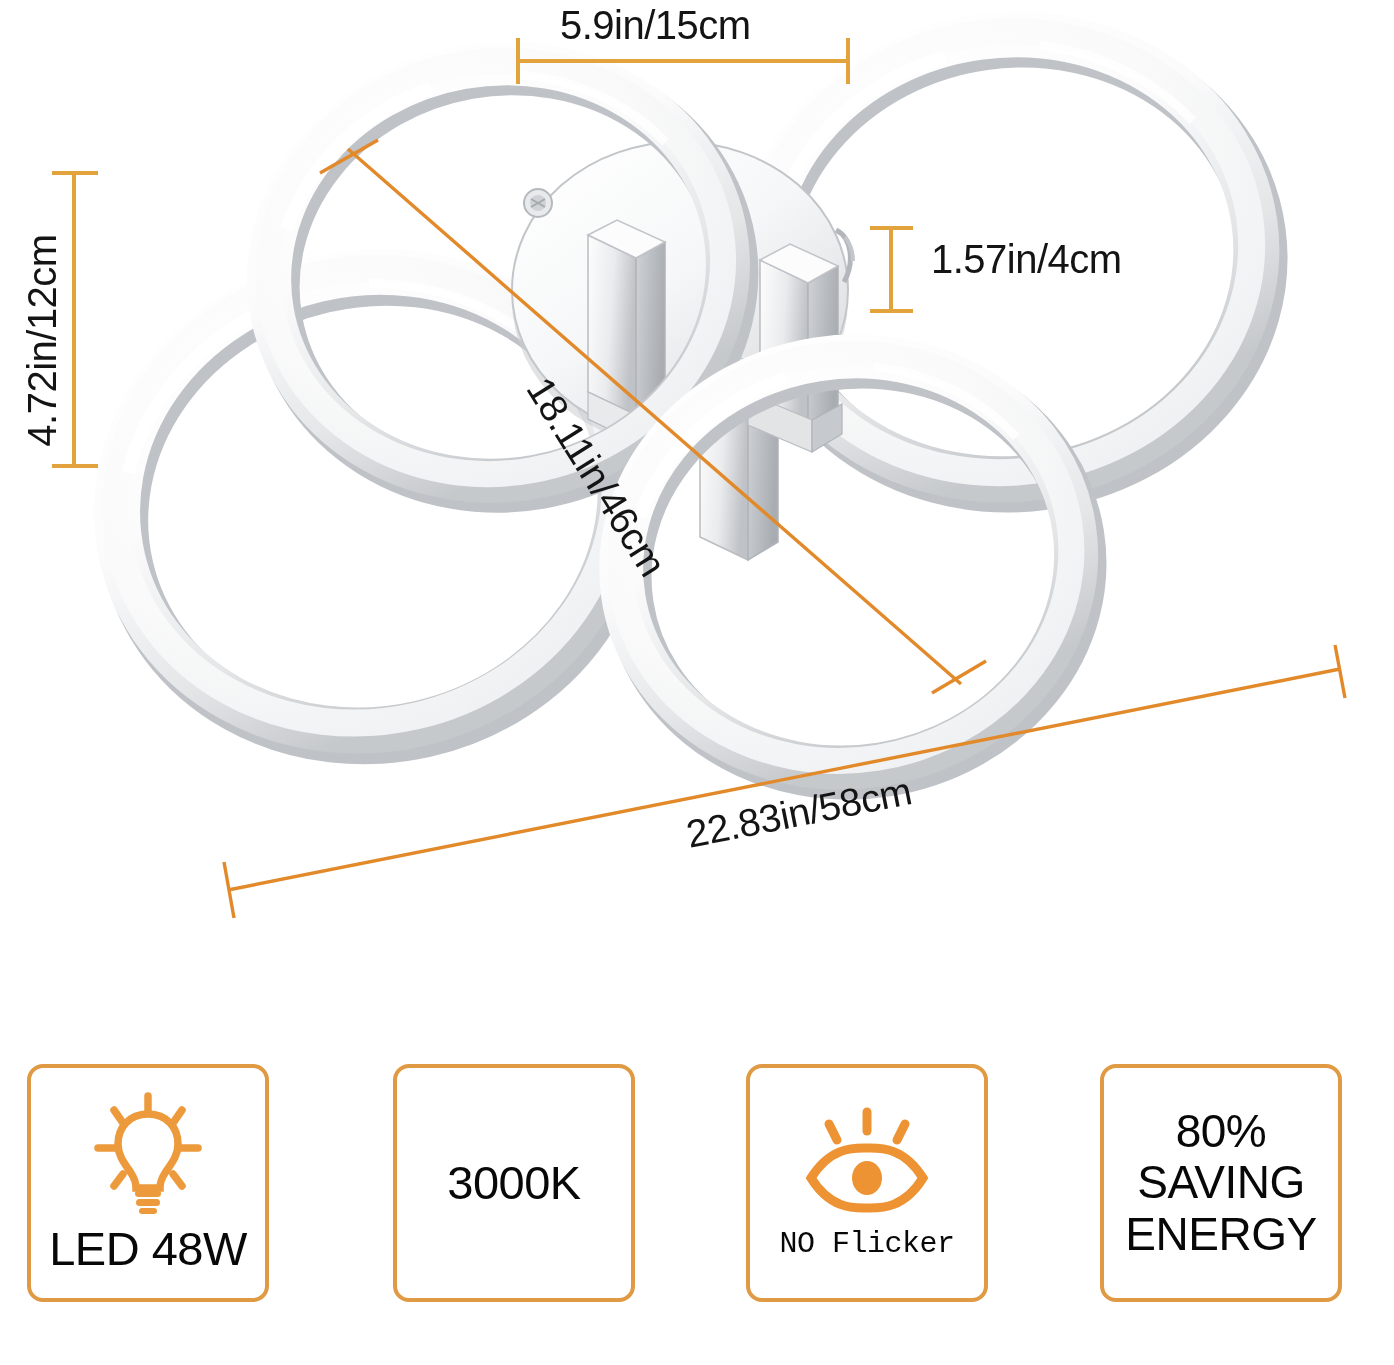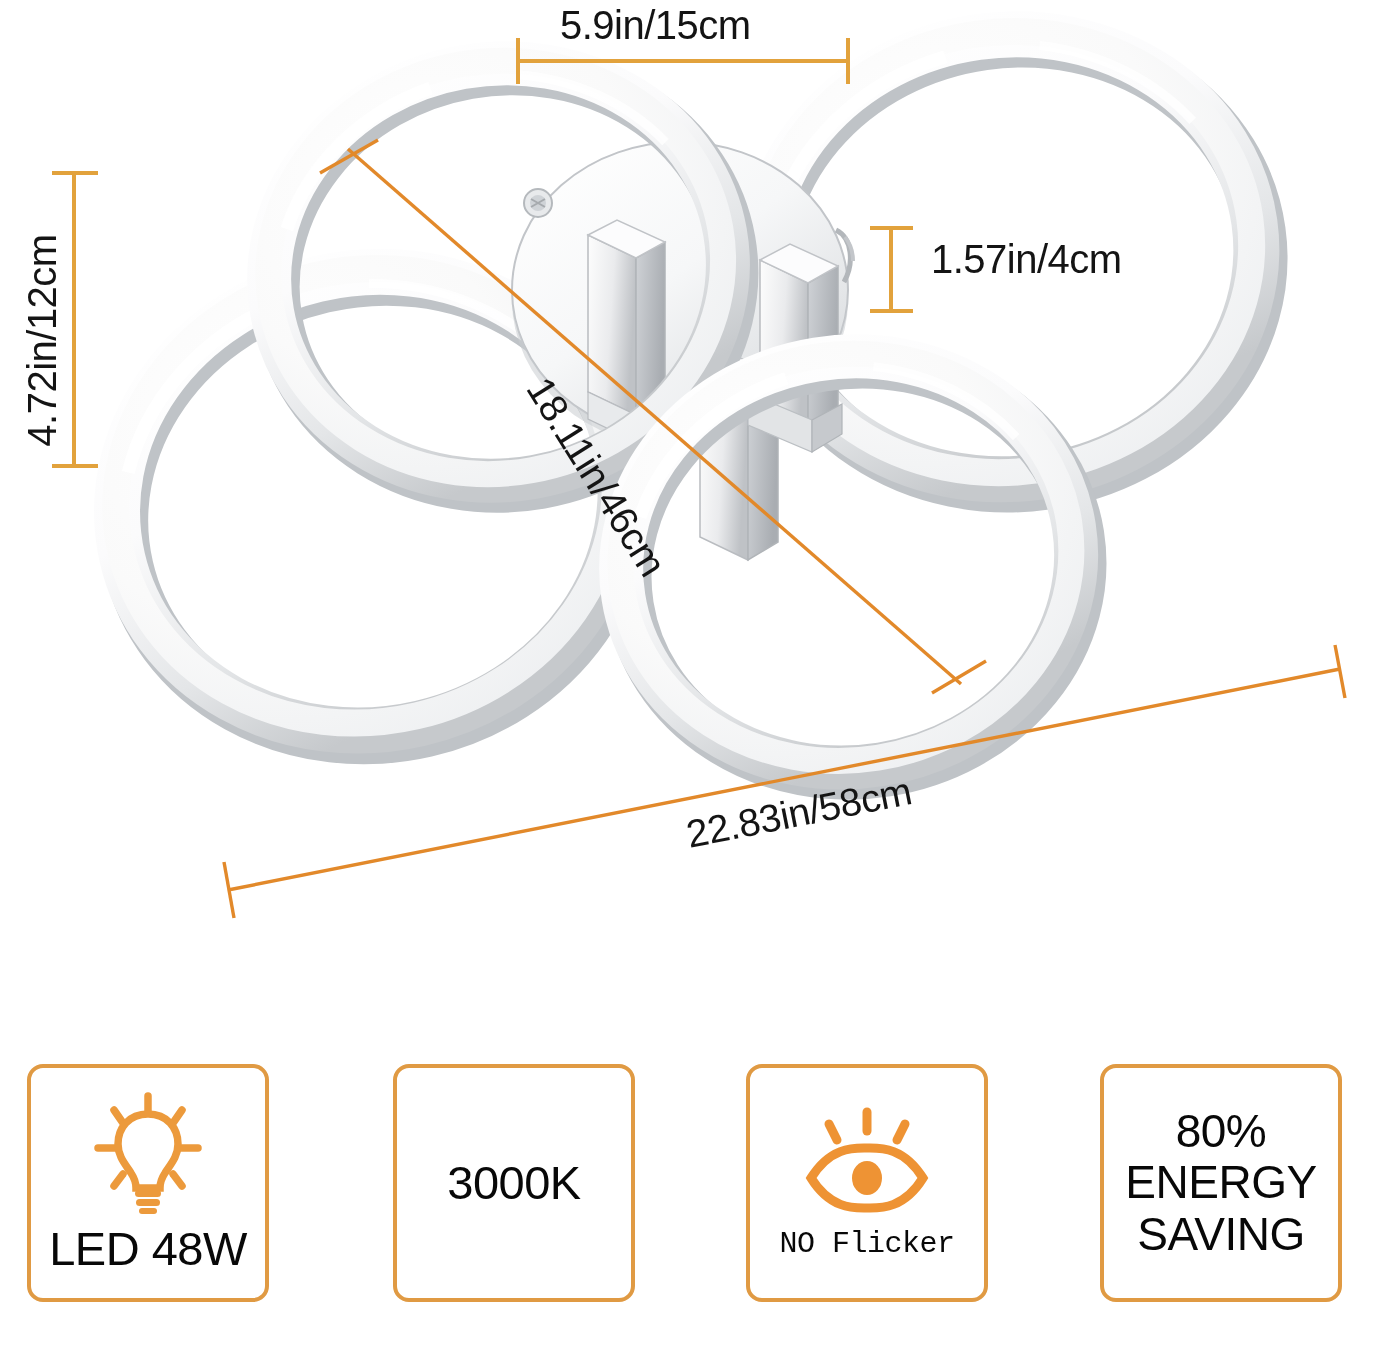--- a/index.html
+++ b/index.html
@@ -340,19 +340,19 @@
         </svg>
       </div>
       <div class="feature-text">
         <span class="line">NO Flicker</span>
       </div>
     </div>
 
     <div class="feature-card card-3">
       <div class="feature-text">
         <span class="line">80%</span>
+        <span class="line">SAVING</span>
         <span class="line">ENERGY</span>
-        <span class="line">SAVING</span>
       </div>
     </div>
 
   </div>
 </div>
 
 </body></html>

